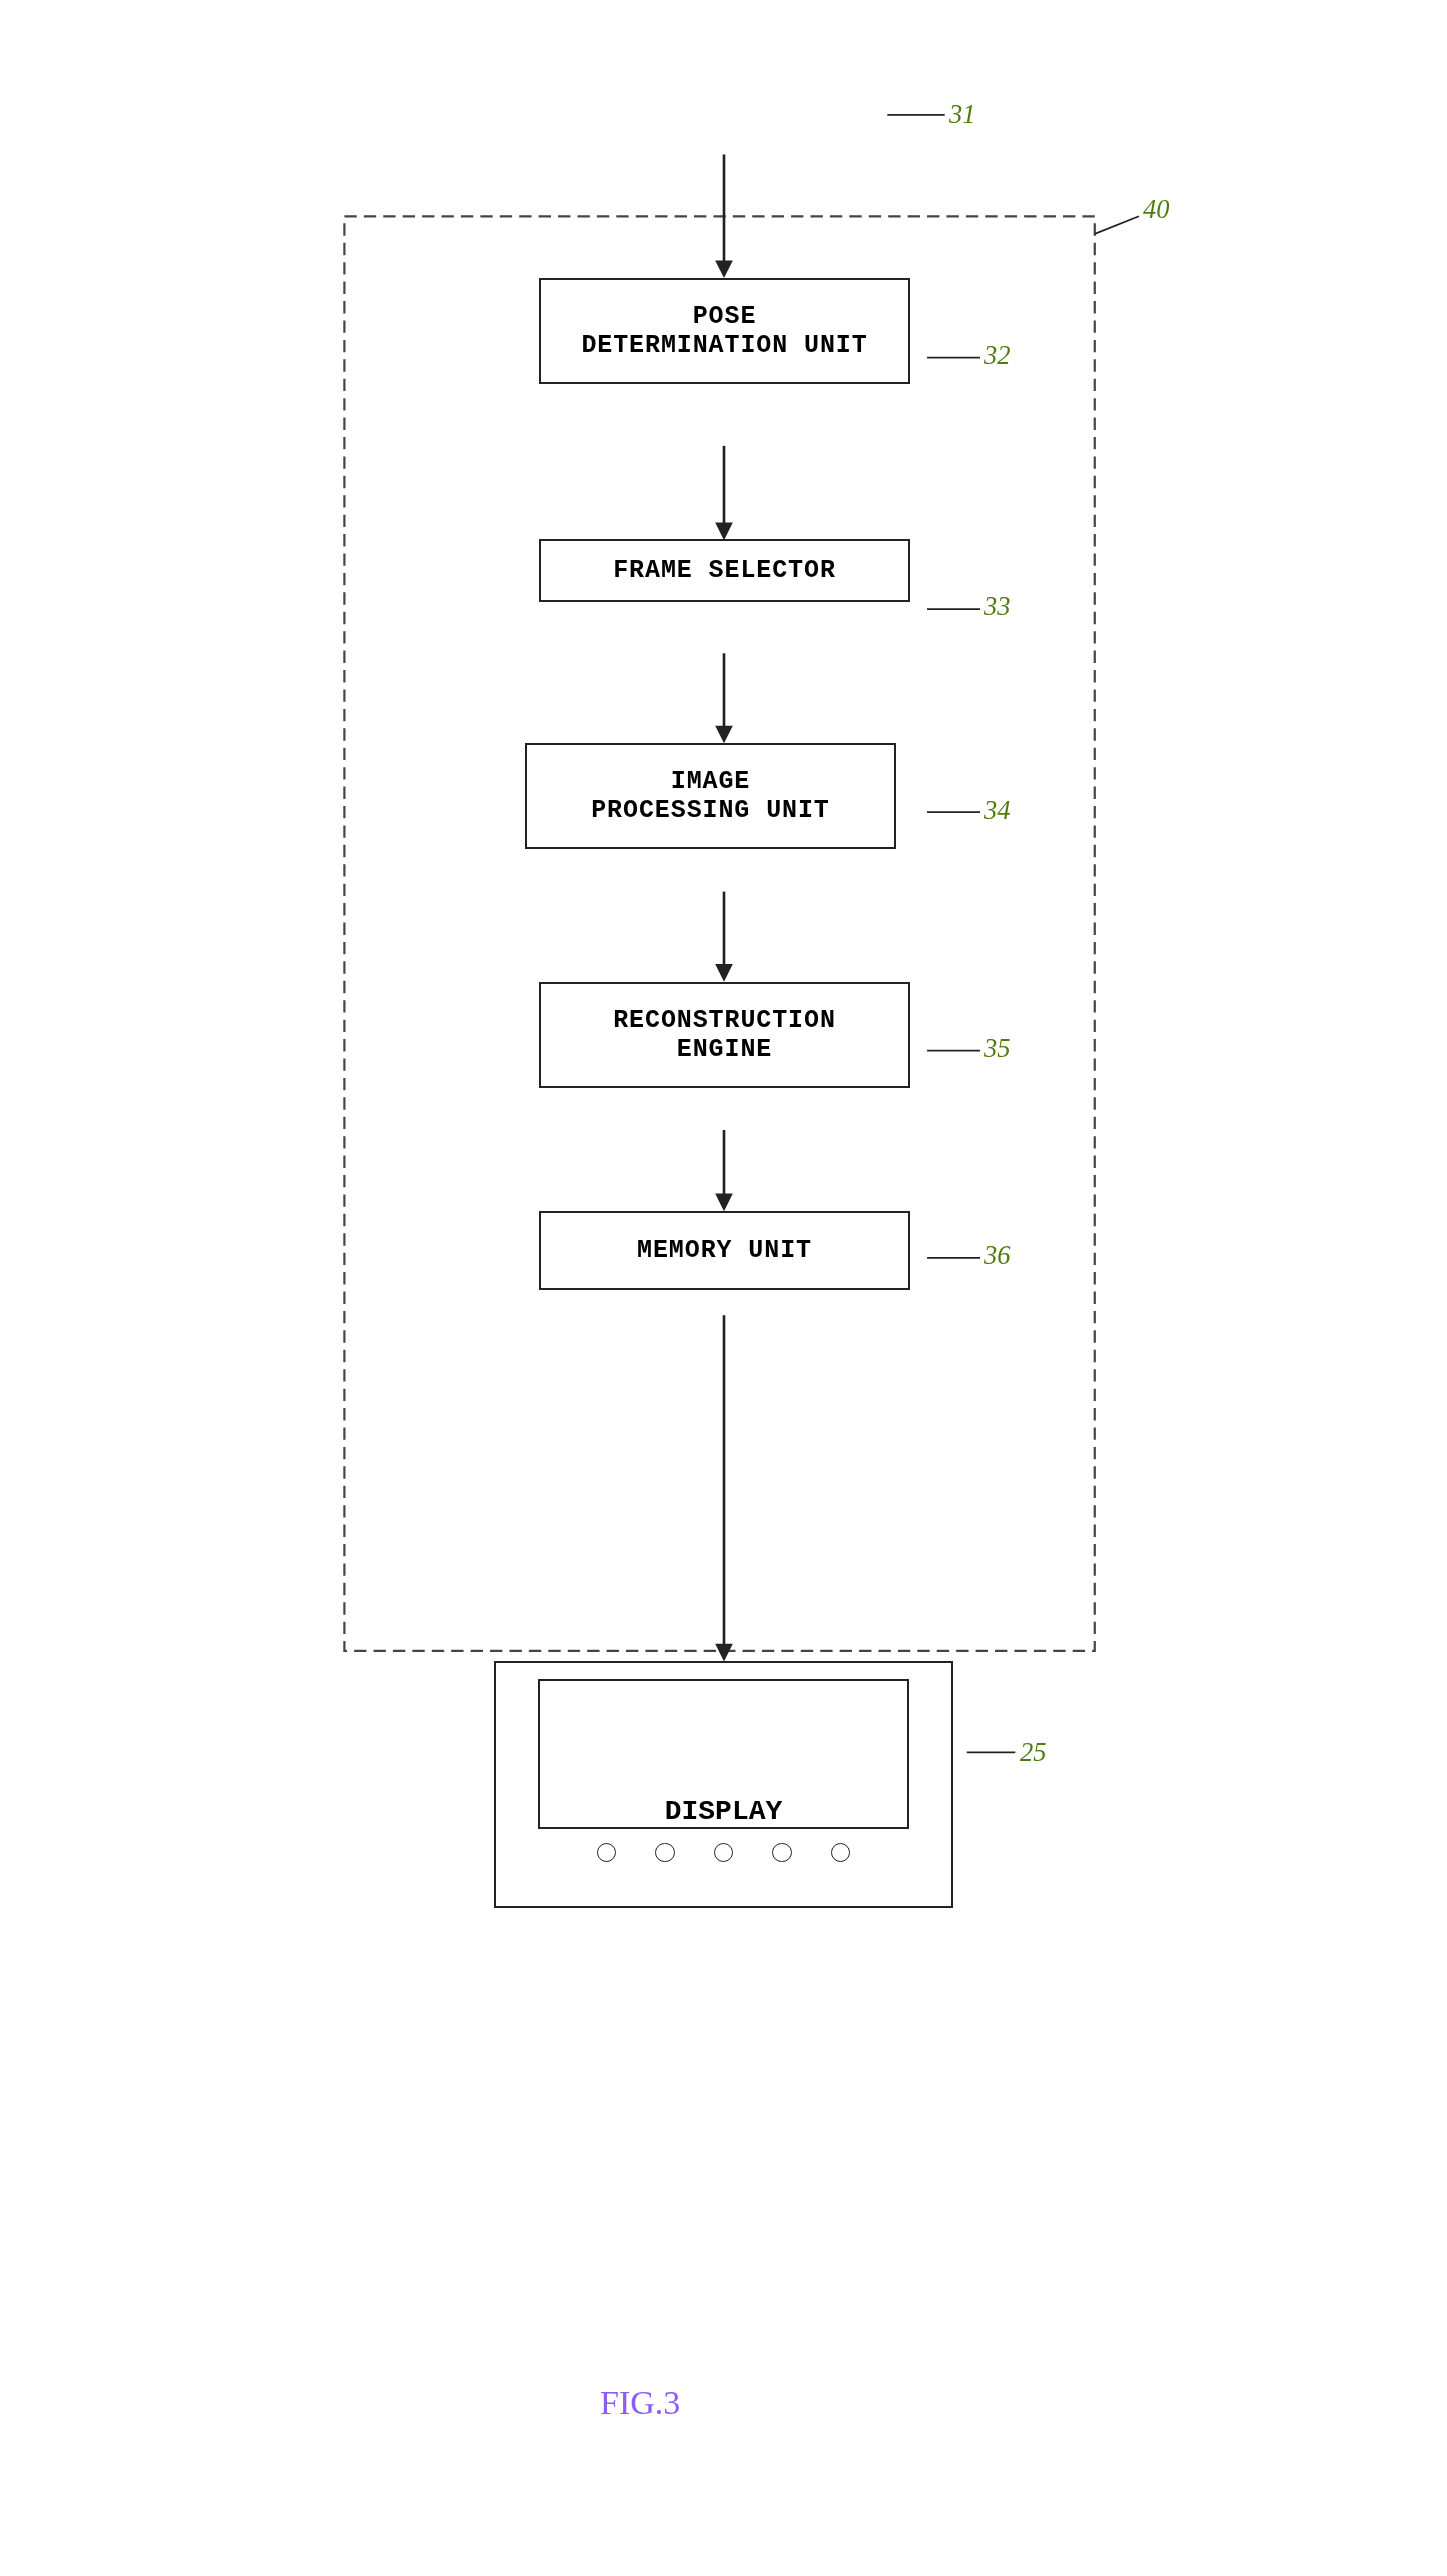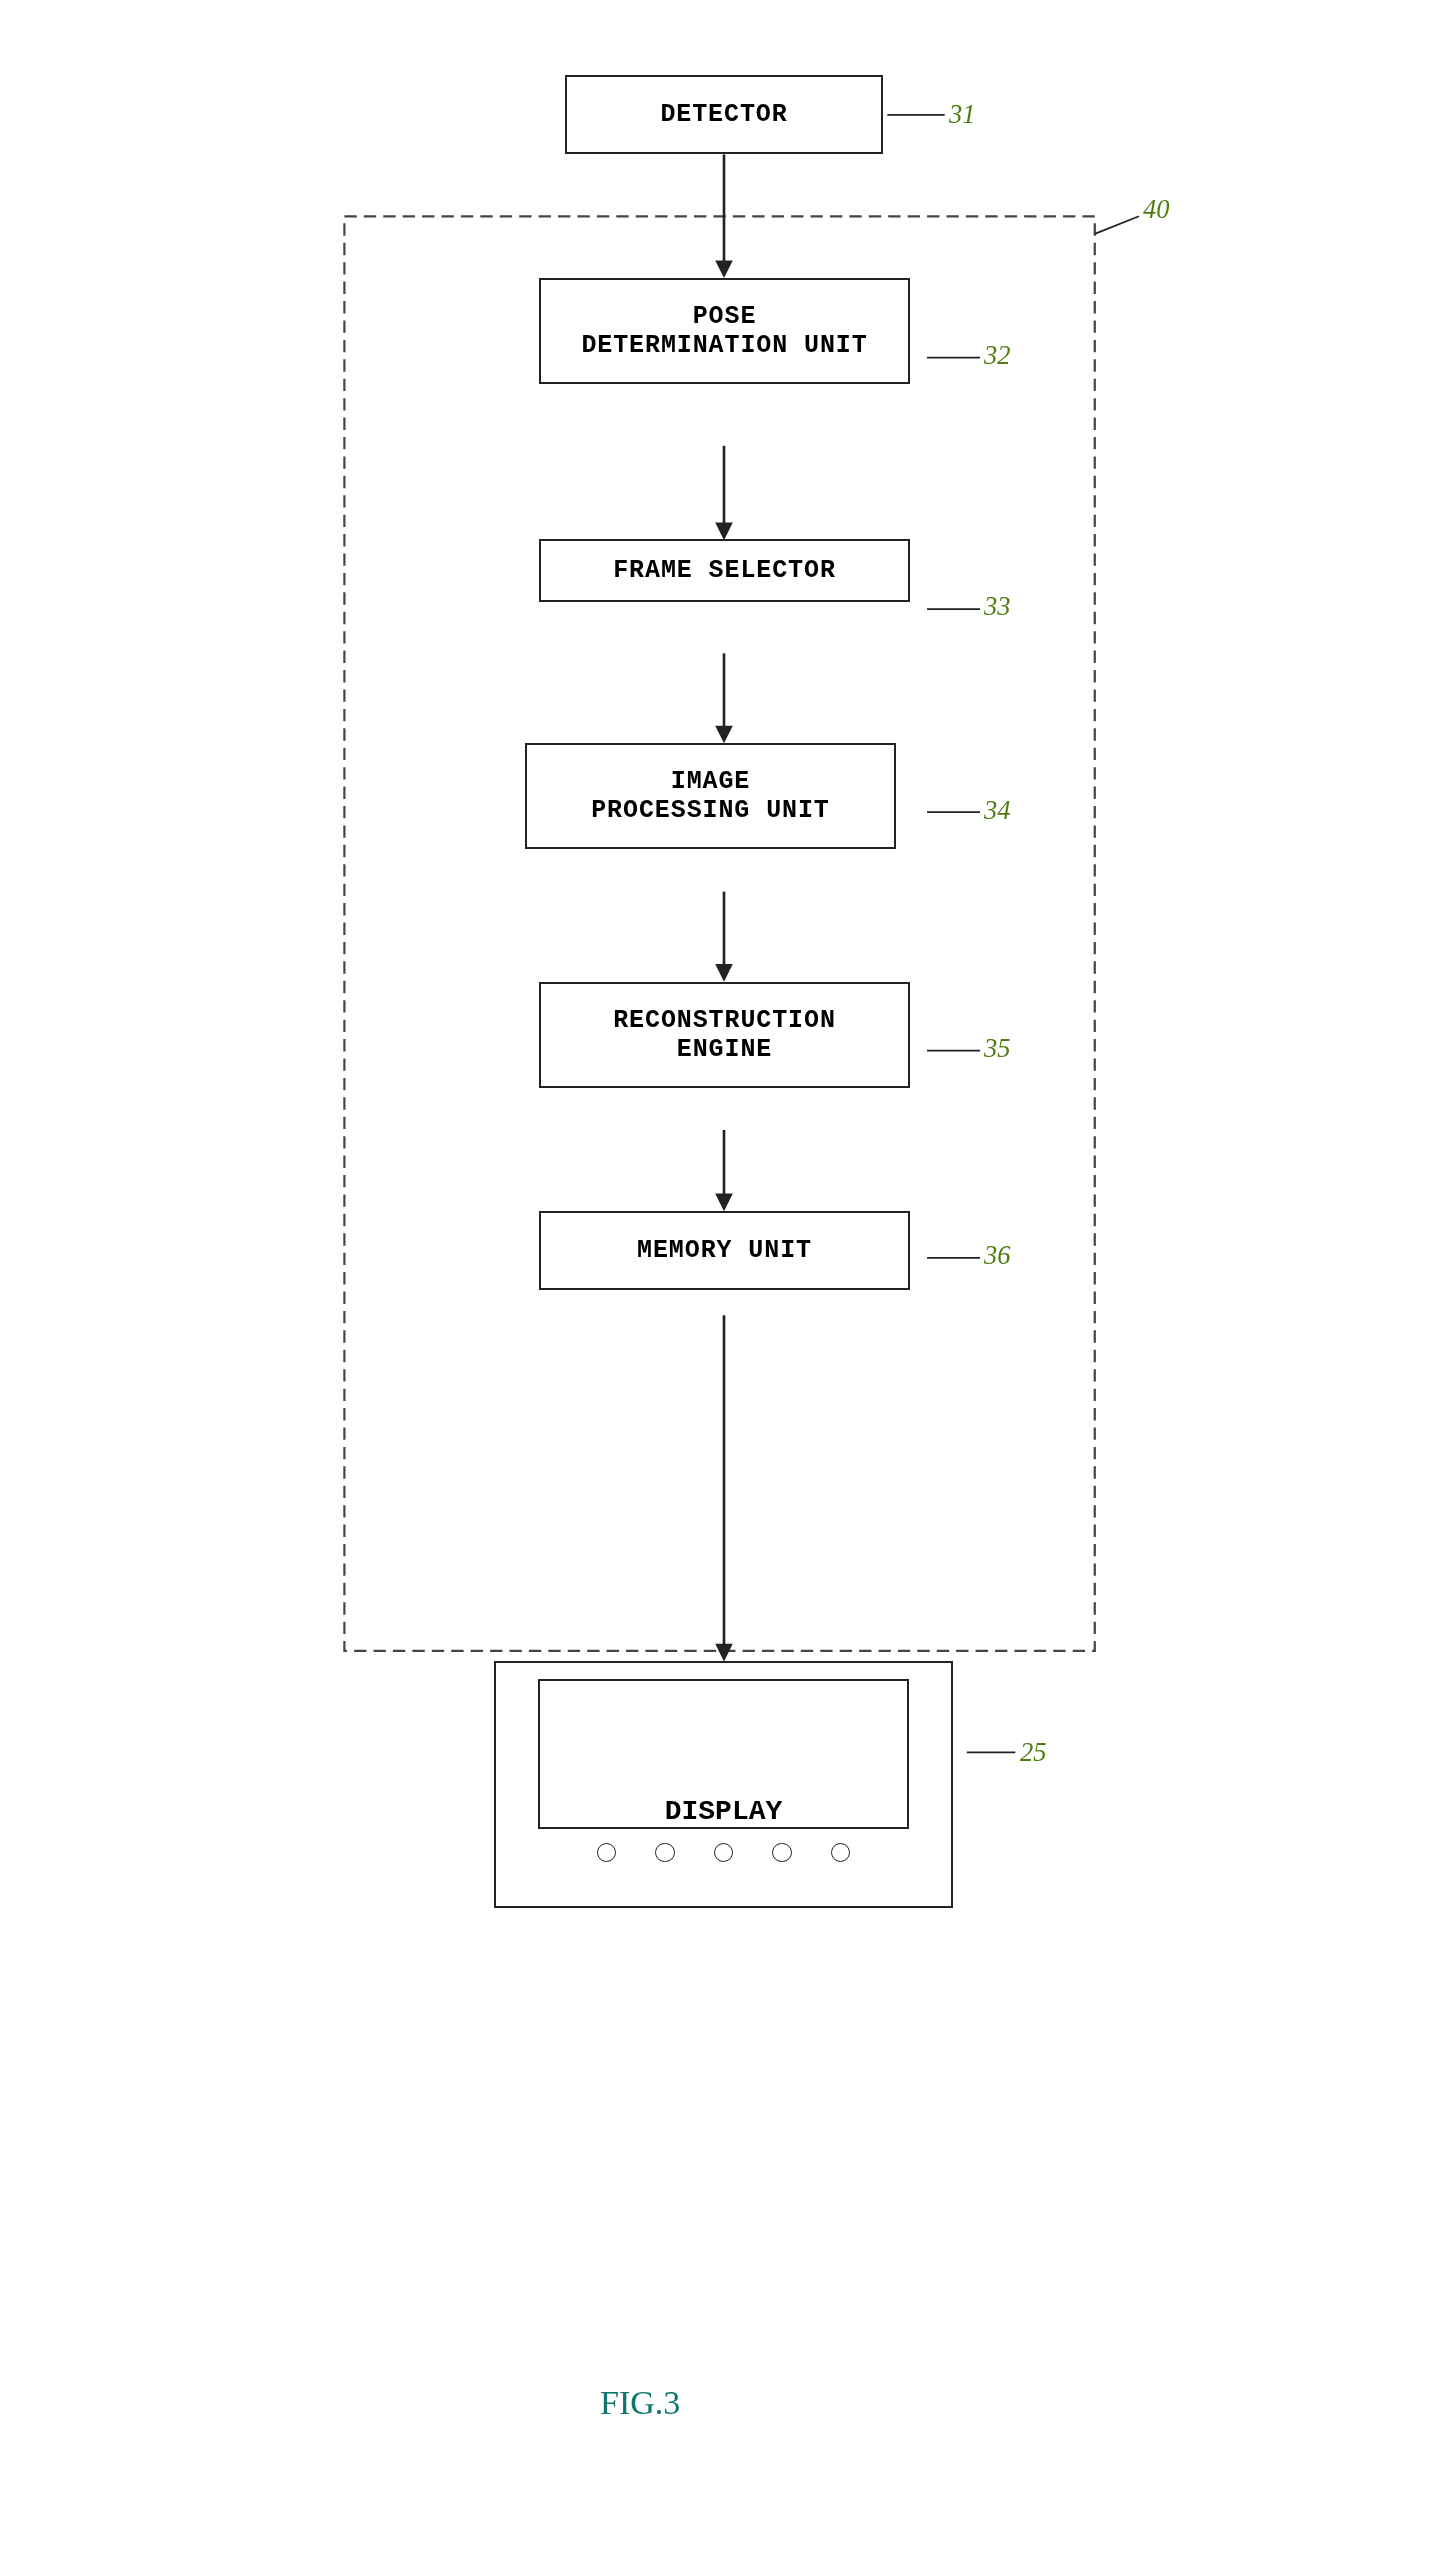--- a/index.html
+++ b/index.html
@@ -119,21 +119,21 @@
       font-size: 26.5px;
       color: #4d7c0f;
     }
 
     
     .fig-label {
       position: absolute;
       font-family: 'Times New Roman', Times, serif;
       font-size: 34px;
       font-weight: normal;
-      color: #0f766e;
+      color: #8b5cf6;
       text-align: center;
     }
 
     
     .svg-overlay {
       position: absolute;
       top: 0;
       left: 0;
       width: 1448px;
       height: 2576px;
@@ -178,25 +178,20 @@
     <line x1="1050" y1="1190" x2="1110" y2="1190" stroke="#222" stroke-width="2"></line>
 
     <line x1="1050" y1="1425" x2="1110" y2="1425" stroke="#222" stroke-width="2"></line>
 
     <line x1="1095" y1="1985" x2="1150" y2="1985" stroke="#222" stroke-width="2"></line>
 
     <line x1="1240" y1="265" x2="1290" y2="245" stroke="#222" stroke-width="2"></line>
 
   </svg>
 
-  <div style="position:absolute; top:75px; left:565px;">
-    <div class="block-box detector-box">
-      <span>DETECTOR</span>
-    </div>
-  </div>
 
   <div class="ref-label" style="top:99px; left:949px;">31</div>
 
   <div style="position:absolute; top:278px; left:539px;">
     <div class="block-box pose-box">
       <span style="white-space:pre-line;">POSE
 DETERMINATION UNIT</span>
     </div>
   </div>
 

